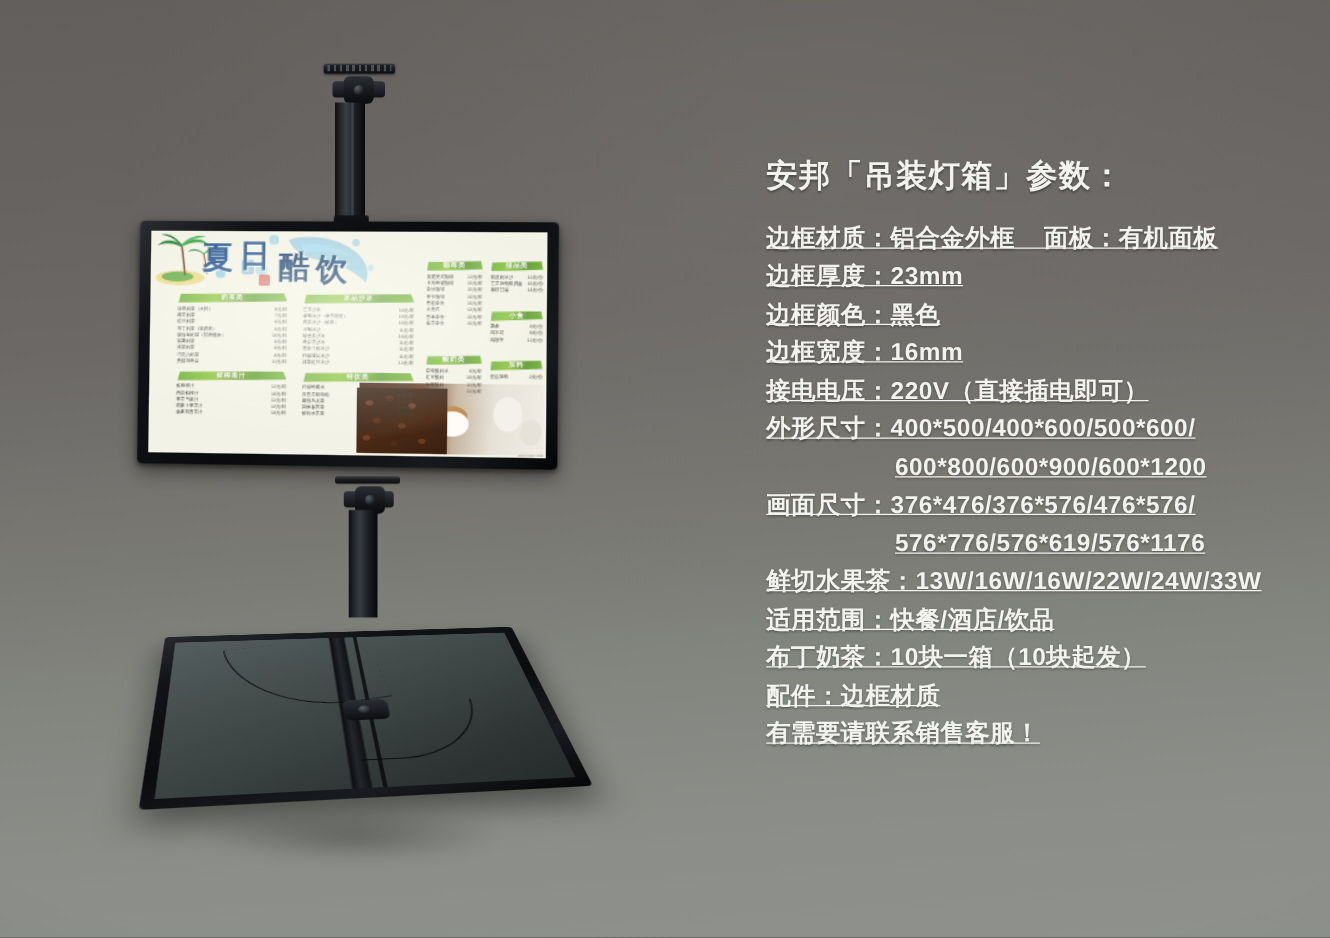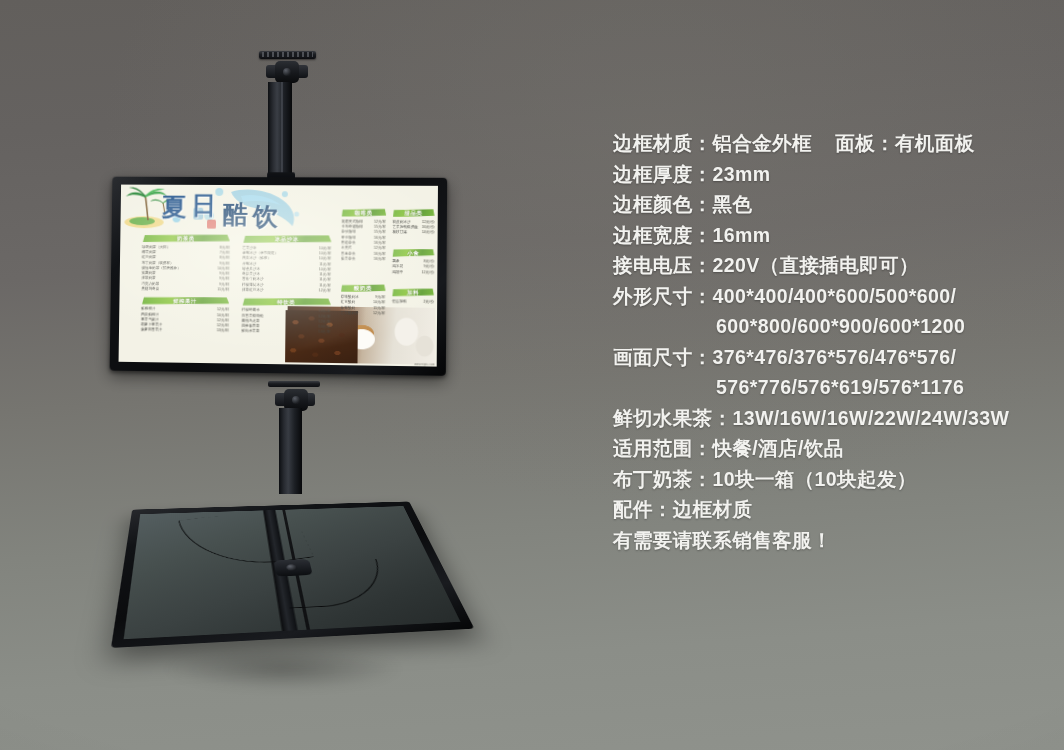--- a/index.html
+++ b/index.html
@@ -37,20 +37,21 @@
   }
   #spec-title {
     font-size:25px; font-weight:bold; letter-spacing:1px;
     margin-bottom:20px; line-height:1.1;
     text-shadow:0 1px 2px rgba(0,0,0,.35);
   }
   .spec-line {
     font-size:19.5px; font-weight:bold; line-height:30.5px;
     white-space:pre; letter-spacing:.4px;
     text-shadow:0 1px 2px rgba(0,0,0,.3);
+    text-decoration:underline;
   }
   .spec-line.indent { padding-left:103px; }
 
   
   #rig { position:absolute; left:0; top:0; width:1064px; height:750px; }
 
   
   .plate {
     position:absolute; background:#14161a;
     border-radius:2px;
@@ -607,27 +608,28 @@
     <div id="box2-rail2"></div>
     <div id="box2-cable"></div>
     <div id="box2-cable2"></div>
     <div id="box2-joint">
       <div id="box2-joint-bolt"></div>
     </div>
   </div>
 </div>
 
 <div id="spec">
+  <div id="spec-title">安邦「吊装灯箱」参数：</div>
 
   <div class="spec-line">边框材质：铝合金外框    面板：有机面板</div>
   <div class="spec-line">边框厚度：23mm</div>
   <div class="spec-line">边框颜色：黑色</div>
   <div class="spec-line">边框宽度：16mm</div>
   <div class="spec-line">接电电压：220V（直接插电即可）</div>
-  <div class="spec-line">外形尺寸：400*400/400*600/500*600/</div>
+  <div class="spec-line">外形尺寸：400*500/400*600/500*600/</div>
   <div class="spec-line indent">600*800/600*900/600*1200</div>
   <div class="spec-line">画面尺寸：376*476/376*576/476*576/</div>
   <div class="spec-line indent">576*776/576*619/576*1176</div>
   <div class="spec-line">鲜切水果茶：13W/16W/16W/22W/24W/33W</div>
   <div class="spec-line">适用范围：快餐/酒店/饮品</div>
   <div class="spec-line">布丁奶茶：10块一箱（10块起发）</div>
   <div class="spec-line">配件：边框材质</div>
   <div class="spec-line">有需要请联系销售客服！</div>
 </div>
 

